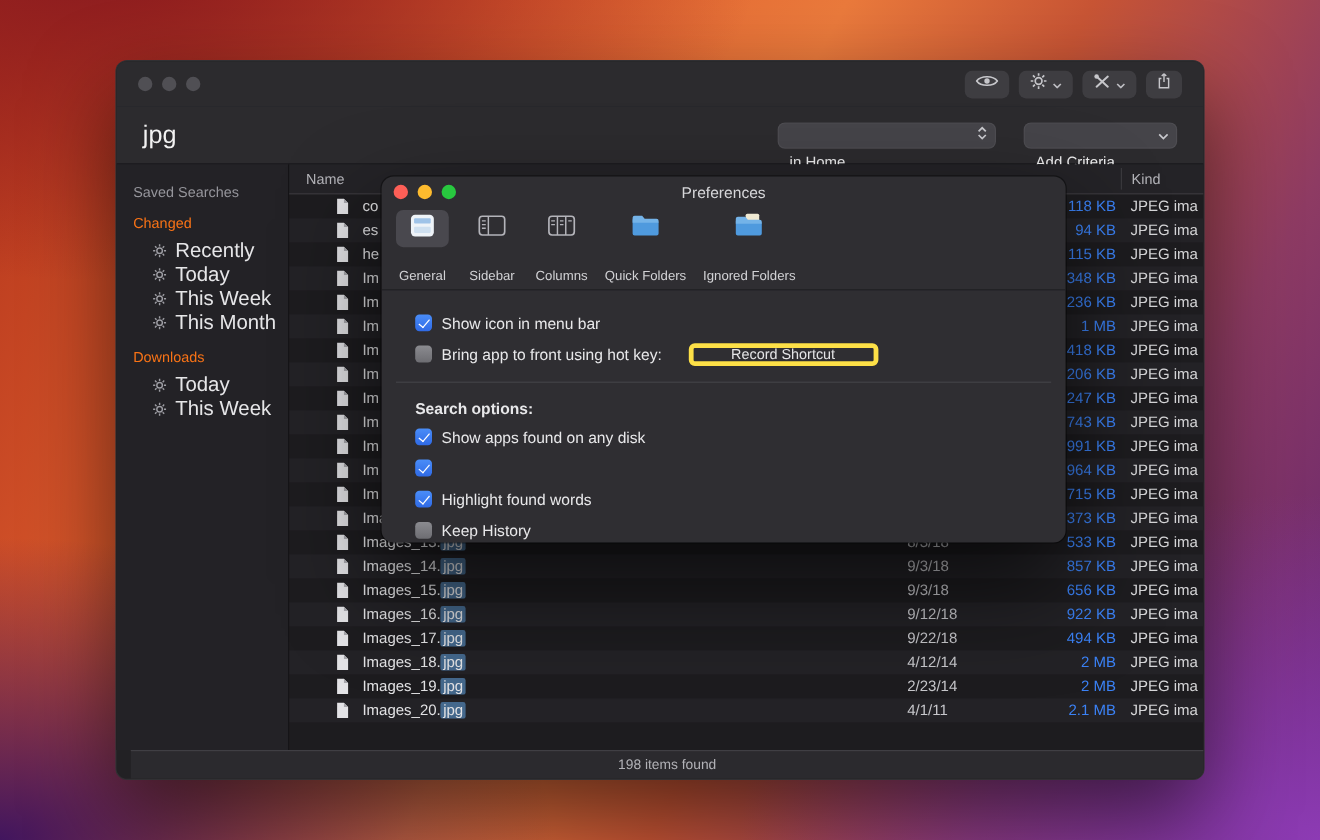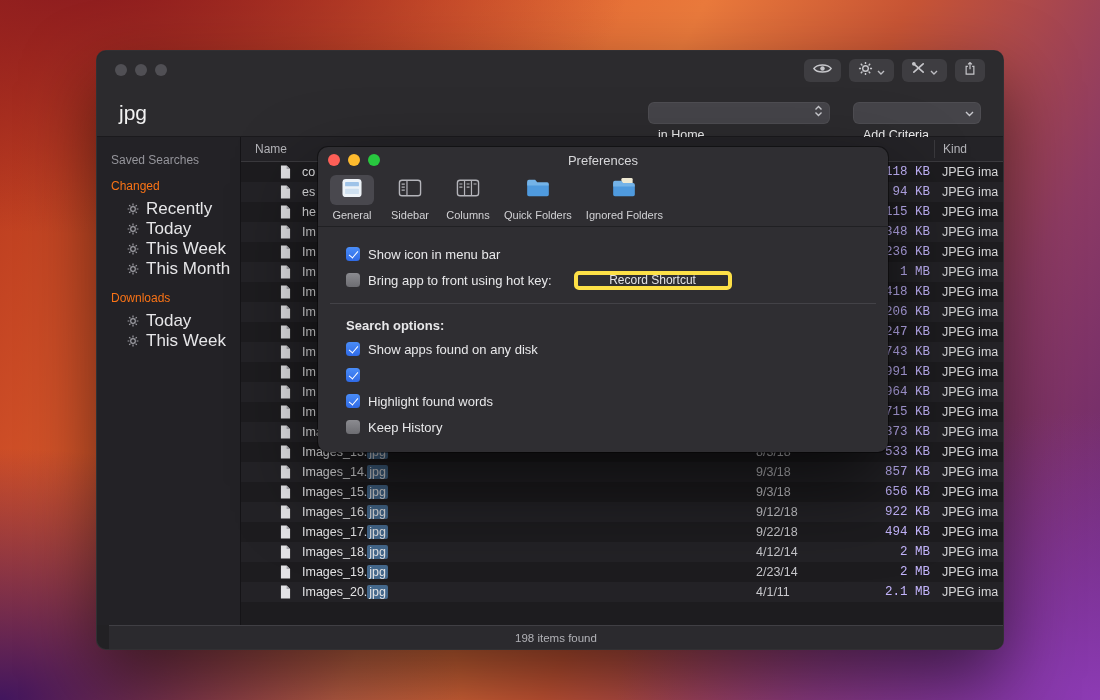--- a/index.html
+++ b/index.html
@@ -39,34 +39,34 @@
   .lh-kind{position:absolute;left:702px;}
   .lh-div{position:absolute;left:693px;top:3px;bottom:3px;width:1px;background:#3a393d;}
   .rows{flex:1;overflow:hidden;}
   .row{height:20px;display:flex;align-items:center;font-size:12.5px;color:#e2e2e4;}
   .row.alt{background:#232226;}
   .c-icon{flex:0 0 13px;margin-left:39px;display:flex;}
   .c-name{flex:0 0 420px;margin-left:9px;white-space:nowrap;overflow:hidden;}
   .hl{background:#44688c;border-radius:2px;padding:0 2px;}
   .hl:empty{display:none;}
   .c-date{flex:0 0 108px;margin-left:34px;color:#c7c7cb;}
-  .c-size{flex:0 0 66px;text-align:right;color:#c4b5fd;font-family:Liberation Mono, monospace;}
+  .c-size{flex:0 0 66px;text-align:right;color:#3b82f6;}
   .c-kind{flex:1;margin-left:12px;color:#d6d6d8;white-space:nowrap;overflow:hidden;}
   .statusbar{height:23px;flex:0 0 23px;background:#2b2a2e;border-top:1px solid #403f44;display:flex;align-items:center;justify-content:center;color:#b2b2b7;font-size:11.5px;margin-left:12px;}
   
   .prefs{position:absolute;left:318px;top:147px;width:570px;height:305px;background:#2f2e32;border-radius:10px;
     box-shadow:0 35px 80px rgba(0,0,0,.65),0 0 0 1px rgba(0,0,0,.4);color:#e8e8ea;overflow:hidden;box-sizing:border-box;}
   .prefs-titlebar{height:26px;display:flex;align-items:center;justify-content:center;position:relative;font-size:13px;color:#d6d6d9;}
   .prefs-lights{position:absolute;left:10px;top:7px;display:flex;gap:8px;}
   .pl{width:12px;height:12px;border-radius:50%;}
   .pl.red{background:#fd5f57;}
   .pl.yellow{background:#febb2e;}
   .pl.green{background:#28c83f;}
   .prefs-tabs{display:flex;align-items:flex-end;gap:14px;padding:2px 12px 5px;border-bottom:1px solid #202023;}
-  .tab{display:flex;flex-direction:column;align-items:center;gap:4px;}
+  .tab{display:flex;flex-direction:column;align-items:center;gap:18px;}
   .tab-iconwrap{padding:2px 9px;border-radius:6px;display:flex;}
   .tab.selected .tab-iconwrap{background:#49484e;}
   .tab-label{font-size:11px;color:#d2d2d5;white-space:nowrap;}
   .prefs-content{padding:14px 28px 0;font-size:13px;}
   .pc-row{display:flex;align-items:center;gap:8px;height:26px;}
   .pc-label{white-space:nowrap;}
   .cb{position:relative;width:14px;height:14px;border-radius:3.5px;flex:0 0 14px;box-sizing:border-box;}
   .cb.checked{background:linear-gradient(180deg,#4a8df8,#2f6ae6);}
   .cb.checked::after{content:'';position:absolute;left:4.5px;top:1.5px;width:4px;height:8px;border:solid #fff;border-width:0 1.8px 1.8px 0;transform:rotate(40deg);}
   .cb.unchecked{background:linear-gradient(180deg,#8b8b90,#6d6d72);}

